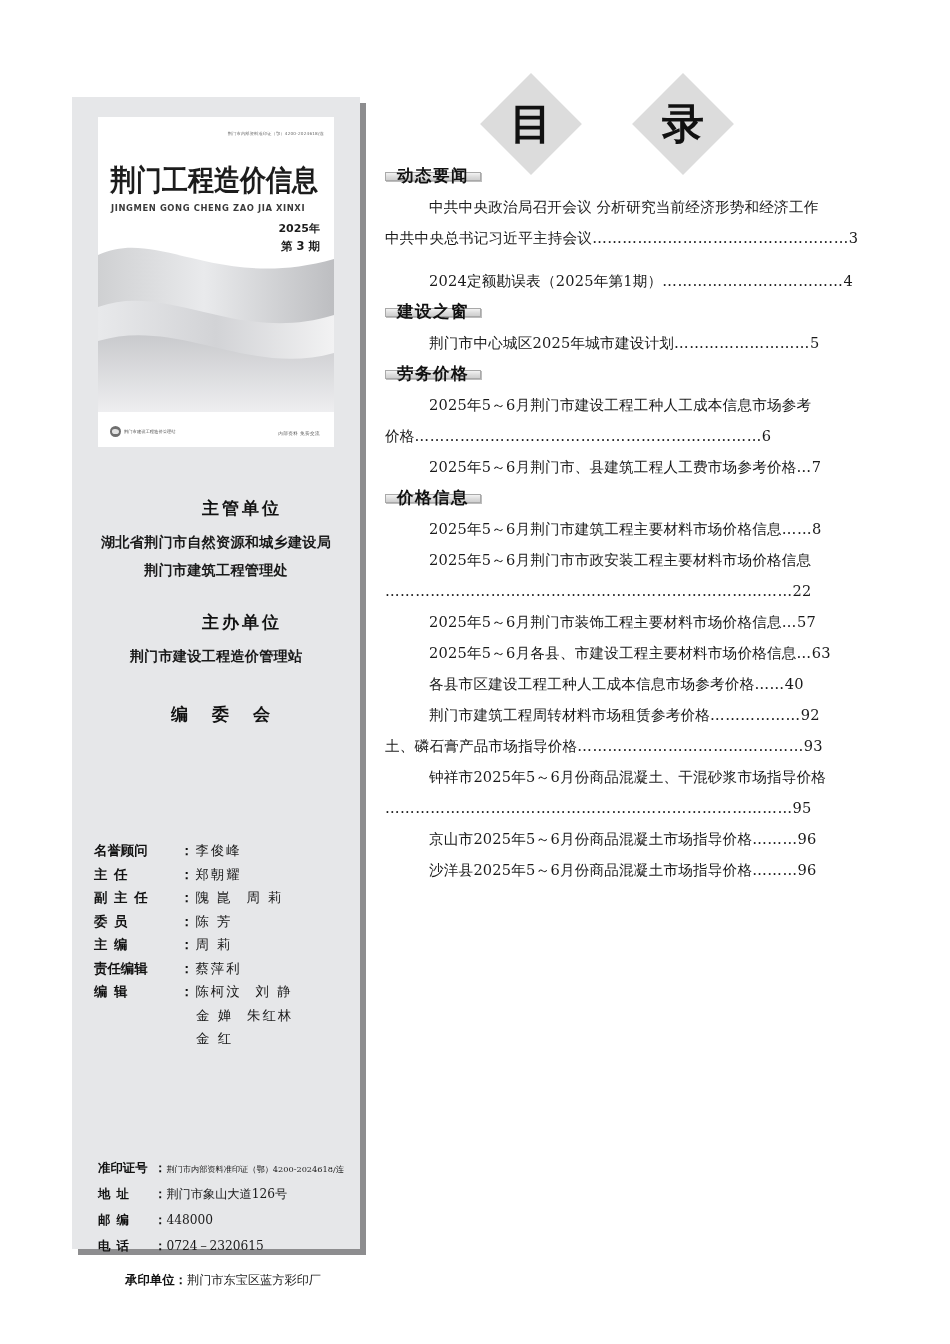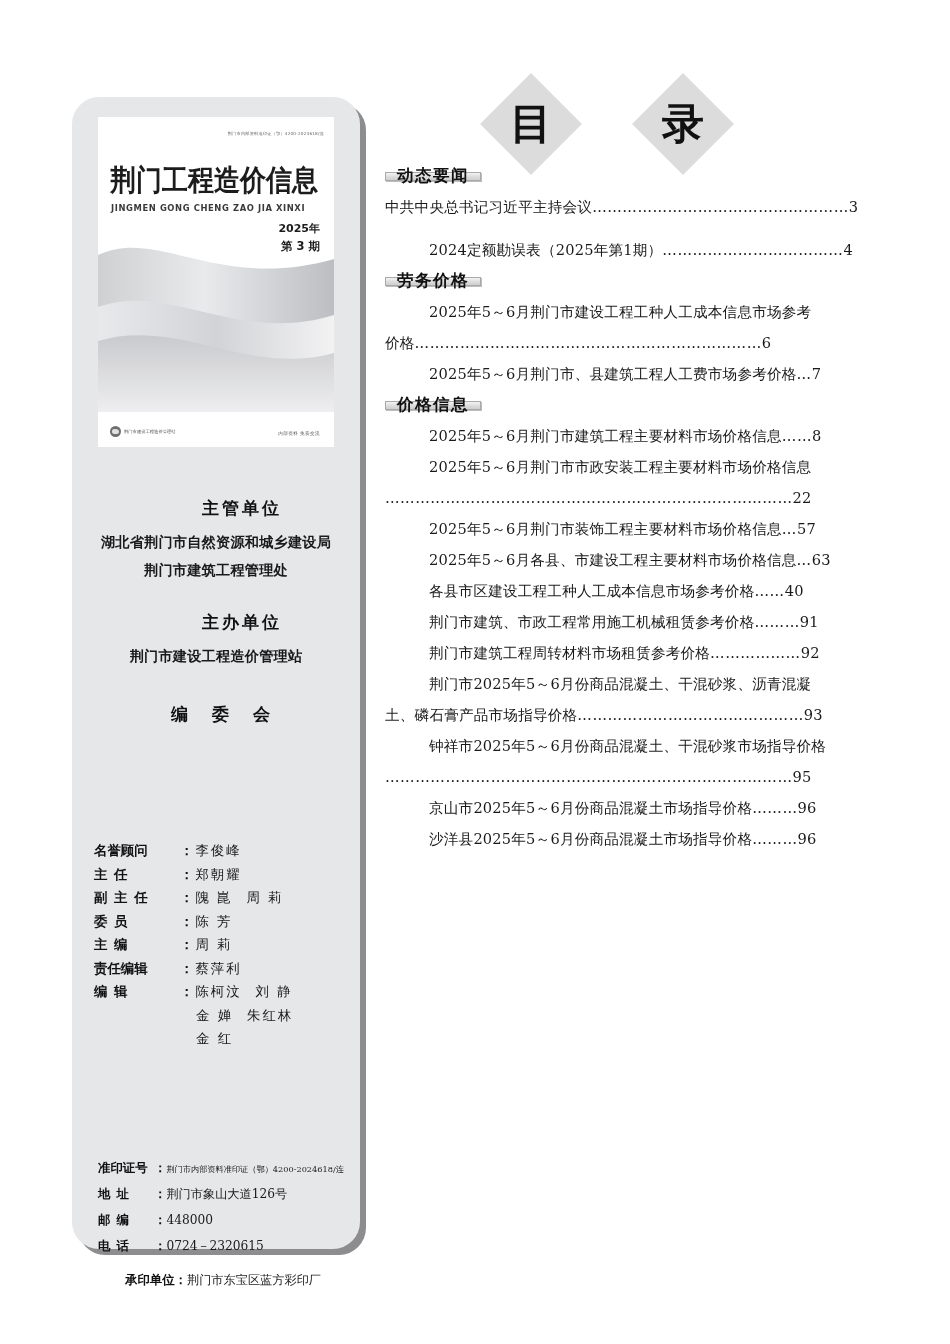--- a/index.html
+++ b/index.html
@@ -8,21 +8,20 @@
     font-family:"DejaVu Sans","Liberation Sans",sans-serif;
     position:relative;overflow:hidden;
   }
   .page{position:absolute;inset:0;background:#fff;}
 
   
   .left-panel{
     position:absolute;left:72px;top:97px;width:288px;height:1152px;
     background:#e6e7e9;
     box-shadow:6px 6px 0 0 #8d8d8f;
-    border-radius:27px;
   }
   .cover{
     position:absolute;left:26px;top:20px;width:236px;height:330px;
     background:#ffffff;overflow:hidden;
   }
   .cover-topline{
     position:absolute;right:10px;top:14px;
     font-size:4.2px;color:#6a6a6a;letter-spacing:.2px;
     white-space:nowrap;
   }
@@ -312,48 +311,53 @@
         <span class="gl">目</span>
       </div>
       <div class="diamond d2">
         <span class="gl">录</span>
       </div>
     </div>
     <div id="toc-sections">
         <div class="sec">
           <div class="sec-head-wrap"><span class="sec-head">动态要闻</span></div>
           <div class="entries">
+            <div class="entry ind">中共中央政治局召开会议 分析研究当前经济形势和经济工作</div>
             <div class="entry"><span>中共中央总书记习近平主持会议</span><span class="dots">……………………………………………</span><span class="pg">3</span></div>
           </div>
         </div>
         <div class="sec">
           <div class="entries">
             <div class="entry ind"><span>2024定额勘误表（2025年第1期）</span><span class="dots">………………………………</span><span class="pg">4</span></div>
+          </div>
+        </div>
+        <div class="sec">
+          <div class="sec-head-wrap"><span class="sec-head">建设之窗</span></div>
+          <div class="entries">
+            <div class="entry ind"><span>荆门市中心城区2025年城市建设计划</span><span class="dots">………………………</span><span class="pg">5</span></div>
           </div>
         </div>
         <div class="sec">
           <div class="sec-head-wrap"><span class="sec-head">劳务价格</span></div>
           <div class="entries">
             <div class="entry ind">2025年5～6月荆门市建设工程工种人工成本信息市场参考</div>
             <div class="entry"><span>价格</span><span class="dots">……………………………………………………………</span><span class="pg">6</span></div>
             <div class="entry ind"><span>2025年5～6月荆门市、县建筑工程人工费市场参考价格</span><span class="dots">…</span><span class="pg">7</span></div>
           </div>
         </div>
         <div class="sec">
           <div class="sec-head-wrap"><span class="sec-head">价格信息</span></div>
           <div class="entries">
             <div class="entry ind"><span>2025年5～6月荆门市建筑工程主要材料市场价格信息</span><span class="dots">……</span><span class="pg">8</span></div>
             <div class="entry ind">2025年5～6月荆门市市政安装工程主要材料市场价格信息</div>
             <div class="entry"><span></span><span class="dots">………………………………………………………………………</span><span class="pg">22</span></div>
             <div class="entry ind"><span>2025年5～6月荆门市装饰工程主要材料市场价格信息</span><span class="dots">…</span><span class="pg">57</span></div>
             <div class="entry ind"><span>2025年5～6月各县、市建设工程主要材料市场价格信息</span><span class="dots">…</span><span class="pg">63</span></div>
             <div class="entry ind"><span>各县市区建设工程工种人工成本信息市场参考价格</span><span class="dots">……</span><span class="pg">40</span></div>
-            <div class="entry ind"><span>荆门市建筑、市政工程常用施工机械租赁参考价格</span><span class="dots">………</span><span class="pg">91</span></div>
             <div class="entry ind"><span>荆门市建筑工程周转材料市场租赁参考价格</span><span class="dots">………………</span><span class="pg">92</span></div>
-            <div class="entry ind">荆门市2025年5～6月份商品混凝土、干混砂浆、沥青混凝</div>
             <div class="entry"><span>土、磷石膏产品市场指导价格</span><span class="dots">………………………………………</span><span class="pg">93</span></div>
             <div class="entry ind">钟祥市2025年5～6月份商品混凝土、干混砂浆市场指导价格</div>
             <div class="entry"><span></span><span class="dots">………………………………………………………………………</span><span class="pg">95</span></div>
             <div class="entry ind"><span>京山市2025年5～6月份商品混凝土市场指导价格</span><span class="dots">………</span><span class="pg">96</span></div>
             <div class="entry ind"><span>沙洋县2025年5～6月份商品混凝土市场指导价格</span><span class="dots">………</span><span class="pg">96</span></div>
           </div>
         </div>
       </div>
   </div>
 

